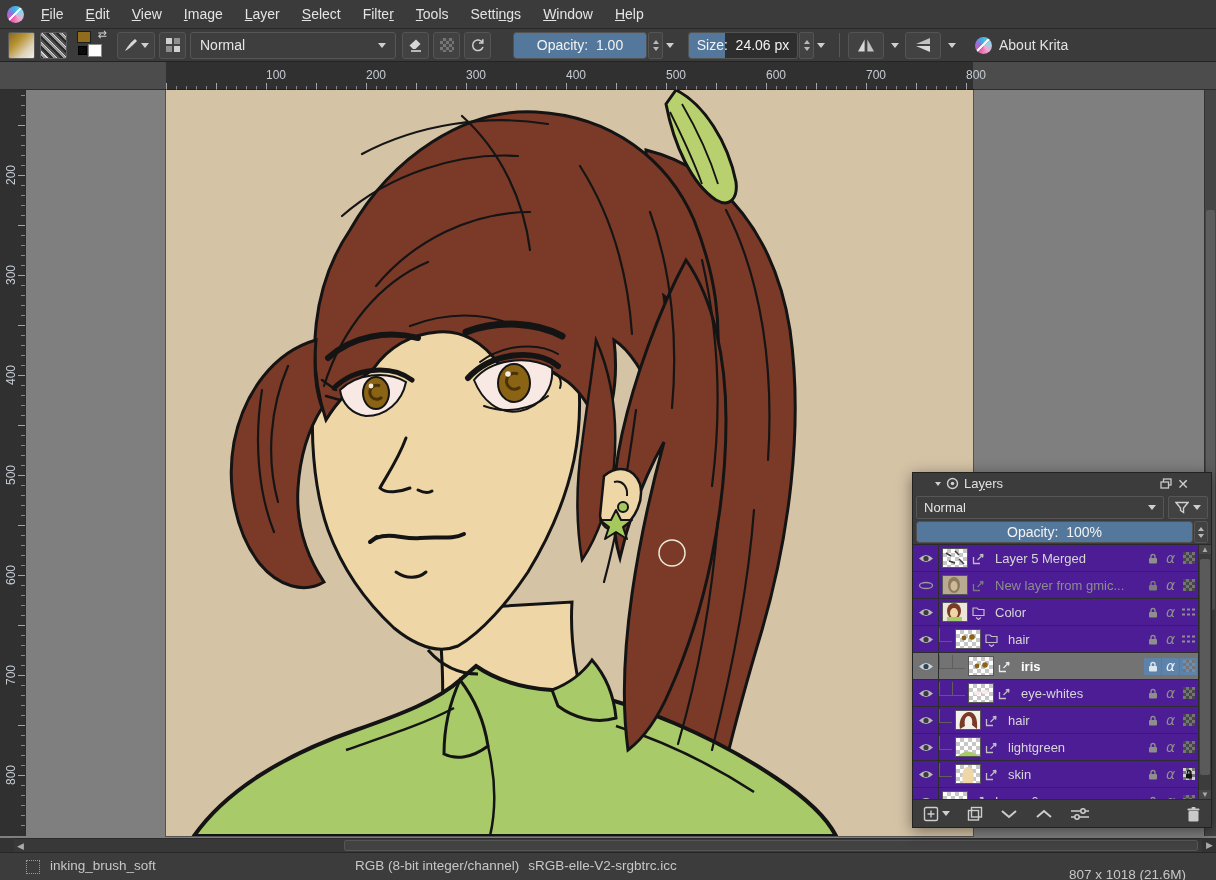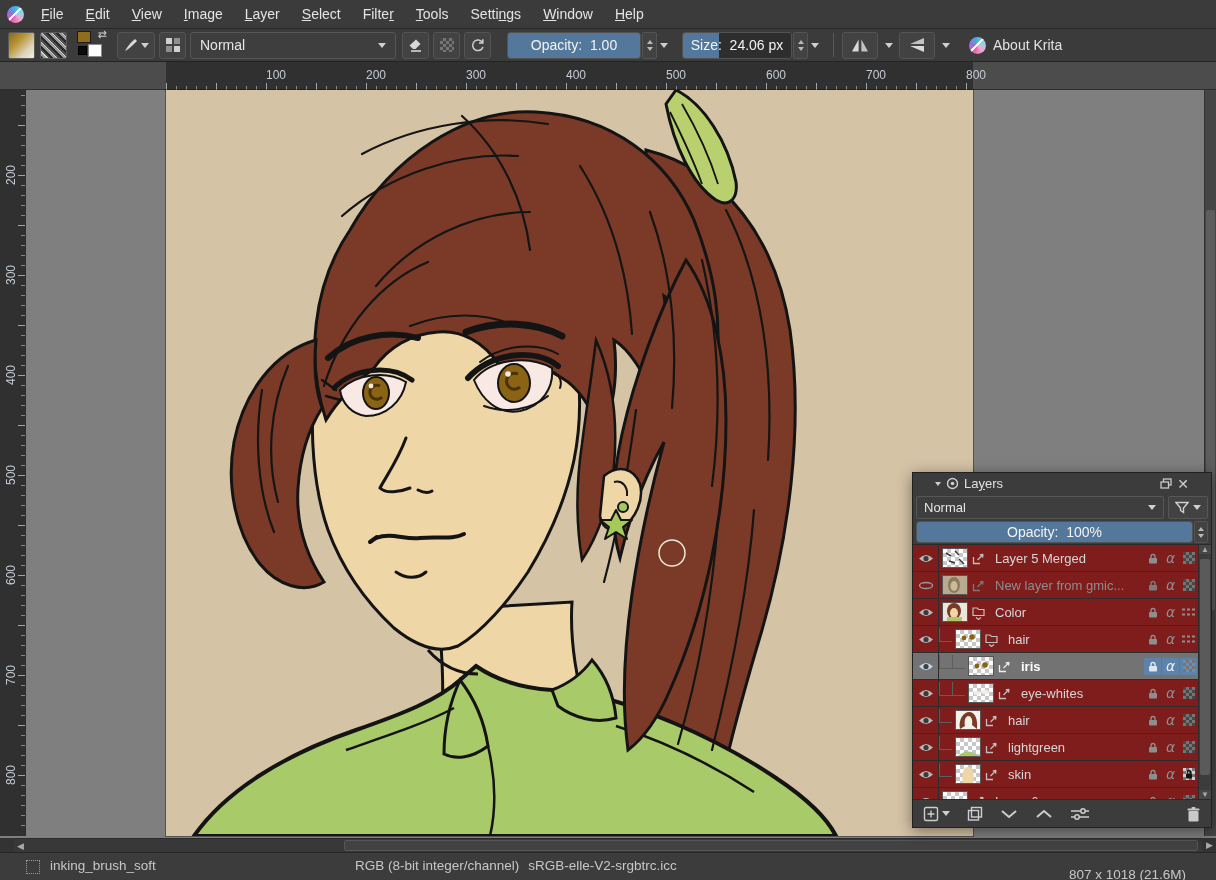--- a/index.html
+++ b/index.html
@@ -73,21 +73,21 @@
 .d-controls{display:flex;gap:4px;padding:2px 3px 2px 3px;height:27px}
 .d-combo{flex:1;height:23px;background:#3e3e3e;border:1px solid #565656;border-radius:2px;display:flex;
  align-items:center;padding:0 7px;color:#e4e4e4}
 .d-combo .caret{margin-left:auto}
 .d-filter{width:40px;height:23px;background:#424242;border:1px solid #565656;border-radius:2px;display:flex;
  align-items:center;justify-content:center;gap:4px}
 .d-opacity{position:relative;margin:0 3px 1px 3px;height:22px;display:flex}
 .d-opacity .slider{flex:1;height:22px}
 .d-opacity .spin{height:22px;width:14px}
 .d-list{position:relative;flex:1;background:#343434;border-top:1px solid #2a2a2a;overflow:hidden}
-.lrow{display:flex;align-items:center;height:27px;border-bottom:1px solid #2d2d2d;background:#7f1d1d;padding-right:14px}
+.lrow{display:flex;align-items:center;height:27px;border-bottom:1px solid #2d2d2d;background:#4c1d95;padding-right:14px}
 .lrow.sel{background:#737373}
 .eye-cell{width:26px;align-self:stretch;display:flex;align-items:center;justify-content:center;border-right:1px solid #2d2d2d}
 .ind{width:13px;height:14px;border-left:1px solid #5e5e5e;border-bottom:1px solid #5e5e5e;margin-bottom:9px;flex:none}
 .thumb{width:26px;height:20px;margin-left:3px;border:1px solid #565656;flex:none;overflow:hidden;position:relative}
 .checker{background-color:#fff;background-image:linear-gradient(45deg,#c7c7c7 25%,transparent 25% 75%,#c7c7c7 75%),
  linear-gradient(45deg,#c7c7c7 25%,transparent 25% 75%,#c7c7c7 75%);background-size:8px 8px;background-position:0 0,4px 4px}
 .ticon{width:20px;display:flex;flex-direction:column;align-items:center;justify-content:center;flex:none}
 .lname{flex:1;padding-left:7px;color:#d6d6d6;white-space:nowrap;overflow:hidden}
 .lrow.dim .lname{color:#8d8d8d}
 .lrow.sel .lname{color:#fff;font-weight:bold}
@@ -164,21 +164,21 @@
     </div>
     <div class="tbtn">
       <span class="chk" style="width:14px;height:14px"></span>
     </div>
     <div class="tbtn">
       <svg width="15" height="15" fill="none" stroke="#cfcfcf" stroke-width="1.5">
           <path d="M12.5,4.5 A5.3,5.3 0 1 0 13,9"></path>
           <path d="M12.8,1.2 V5 H9"></path>
         </svg>
     </div>
-    <div class="slider" style="width:134px;margin-left:12px">
+    <div class="slider" style="width:134px;margin-left:18px">
       <div class="fill" style="width:100%"></div>
       <div class="lab">Opacity:  1.00</div>
     </div>
     <div class="spin">
         <span class="sp-up"></span>
         <span class="sp-dn"></span>
       </div>
     <div class="mini-caret">
         <span class="caret"></span>
       </div>

